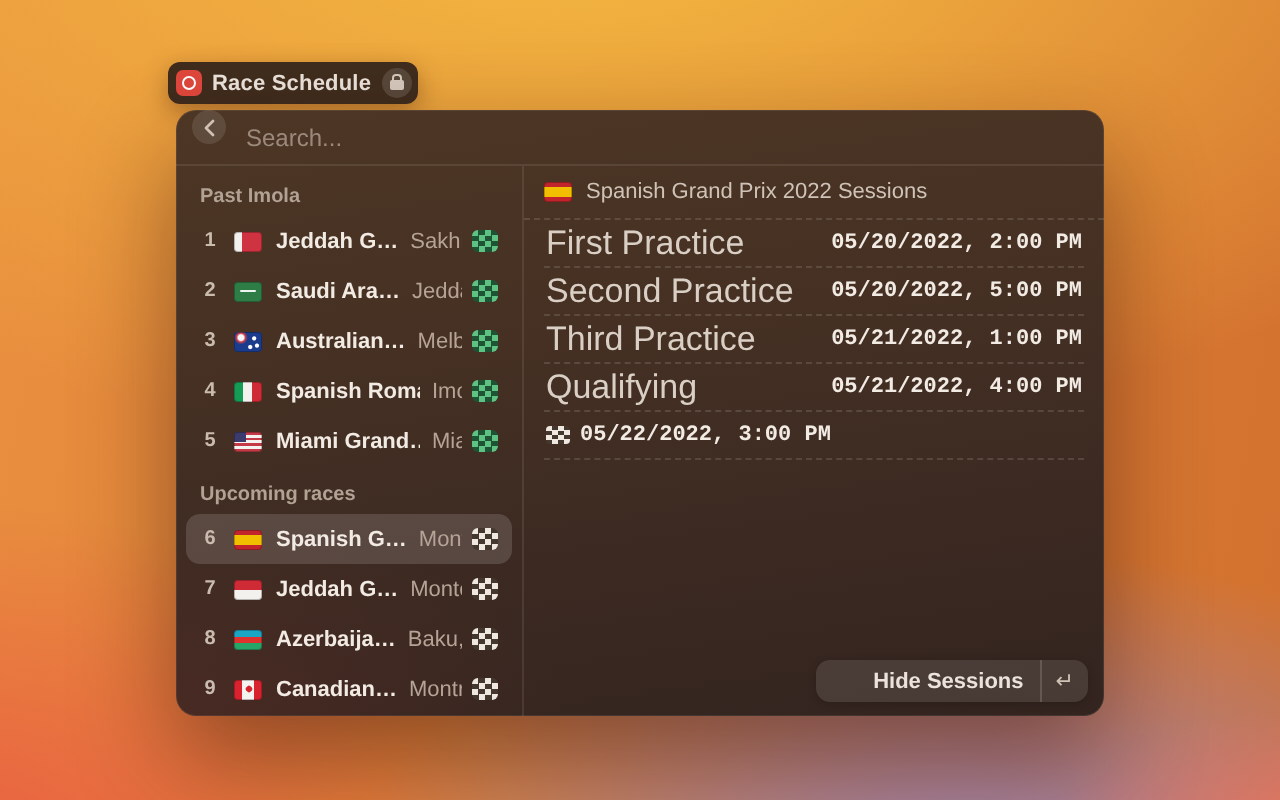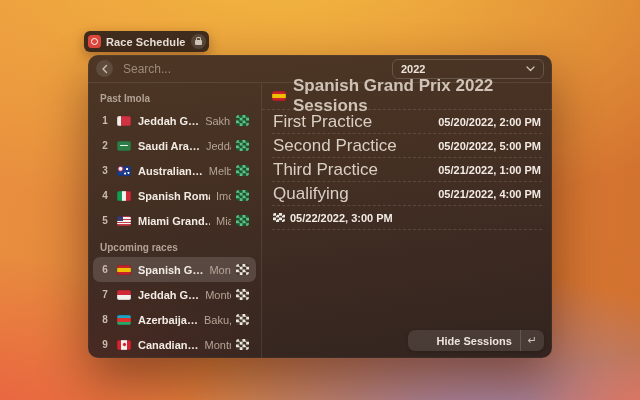--- a/index.html
+++ b/index.html
@@ -25,21 +25,21 @@
   .lock:before{content:"";position:absolute;left:1.5px;top:-3px;width:3px;height:3px;
     border:1px solid #d6c9bd;border-bottom:none;border-radius:2px 2px 0 0;}
 
   
   .window{position:absolute;left:88px;top:55px;width:464px;height:303px;border-radius:10px;overflow:hidden;
     background:
       radial-gradient(60% 45% at 0% 100%, rgba(120,50,40,.25) 0%, rgba(120,50,40,0) 70%),
       linear-gradient(172deg,#4d3624 0%,#453023 38%,#3c2a22 68%,#33241f 100%);
     box-shadow:0 22px 50px rgba(45,12,8,.45), 0 0 0 .5px rgba(255,255,255,.08) inset;}
 
-  .win-header{height:27px;display:flex;align-items:center;padding:0 8px 0 8px;gap:8px;}
+  .win-header{height:27px;display:flex;padding:0 8px 0 8px;gap:8px;}
   .back-btn{width:17px;height:17px;border-radius:50%;background:rgba(255,255,255,.11);
     display:flex;align-items:center;justify-content:center;flex:none;cursor:default;}
   .search-input{flex:1;background:transparent;border:none;outline:none;
     font-family:"Liberation Sans",sans-serif;font-size:12px;color:#ece4dc;min-width:0;}
   .search-input::placeholder{color:#9b8a7b;}
   .dropdown{flex:none;width:152px;height:20px;border:1px solid rgba(255,255,255,.17);border-radius:6px;
     display:flex;align-items:center;padding:0 8px;box-sizing:border-box;}
   .dropdown-label{font-size:11px;font-weight:700;color:#ece4dc;flex:1;}
   .h-divider{height:1px;background:rgba(255,255,255,.09);}
 
@@ -83,25 +83,25 @@
   .checker{width:13px;height:11px;border-radius:3px;}
   .checker.green{background:repeating-conic-gradient(#1e5434 0% 25%,#5ec283 25% 50%);background-size:6.5px 5.5px;}
   .checker.white{background:repeating-conic-gradient(#44372e 0% 25%,#efe8e0 25% 50%);background-size:6.5px 5.5px;}
   .checker.small{width:12px;height:9px;border-radius:2px;background-size:6px 4.5px;}
 
   
   .detail{flex:1;display:flex;flex-direction:column;position:relative;min-width:0;}
   .detail-header{height:26px;display:flex;align-items:center;gap:7px;padding:0 10px;
     border-bottom:1px dashed rgba(255,255,255,.13);}
   .detail-header .flag{margin-right:0;}
-  .detail-title{font-size:17px;color:#cfc3b8;font-weight:700;}
+  .detail-title{font-size:11px;color:#cfc3b8;font-weight:400;}
   .session-row{height:23px;display:flex;align-items:center;margin:0 10px;padding:0 1px;
     border-bottom:1px dashed rgba(255,255,255,.13);}
   .session-name{flex:1;font-size:17px;color:#d9cfc5;}
-  .session-date{display:flex;align-items:center;gap:5px;font-size:11px;font-weight:600;color:#f2ebe4;}
+  .session-date{display:flex;align-items:center;gap:5px;font-size:11px;font-weight:600;color:#f2ebe4;font-family:Liberation Mono, monospace;}
 
   
   .action-btn{position:absolute;right:8px;bottom:7px;height:21px;display:flex;align-items:center;
     background:rgba(255,255,255,.10);border-radius:7px;padding-left:9px;box-shadow:0 1px 4px rgba(0,0,0,.2);}
   .action-label{font-size:11px;font-weight:700;color:#ece4dc;margin-right:8px;padding-left:20px;}
   .action-key{height:100%;display:flex;align-items:center;padding:0 7px;
     border-left:1px solid rgba(255,255,255,.15);color:#cfc2b5;font-size:11px;}
 </style>
 </head>
 <body>
@@ -120,26 +120,20 @@
 
   <div class="window">
 
     <div class="win-header">
       <span class="back-btn">
         <svg width="10" height="10" viewBox="0 0 10 10">
           <polyline points="6.5,1.5 3,5 6.5,8.5" fill="none" stroke="#cfc2b5" stroke-width="1.4" stroke-linecap="round" stroke-linejoin="round"></polyline>
         </svg>
       </span>
       <input class="search-input" type="text" placeholder="Search..." style="">
-      <div class="dropdown">
-        <span class="dropdown-label">2022</span>
-        <svg width="9" height="6" viewBox="0 0 9 6">
-          <polyline points="1,1 4.5,4.5 8,1" fill="none" stroke="#cfc2b5" stroke-width="1.3" stroke-linecap="round" stroke-linejoin="round"></polyline>
-        </svg>
-      </div>
     </div>
     <div class="h-divider"></div>
 
     <div class="content">
 
       <div class="list">
         <div class="section-header">Past Imola</div>
 
         <div class="row">
           <span class="num">1</span>

